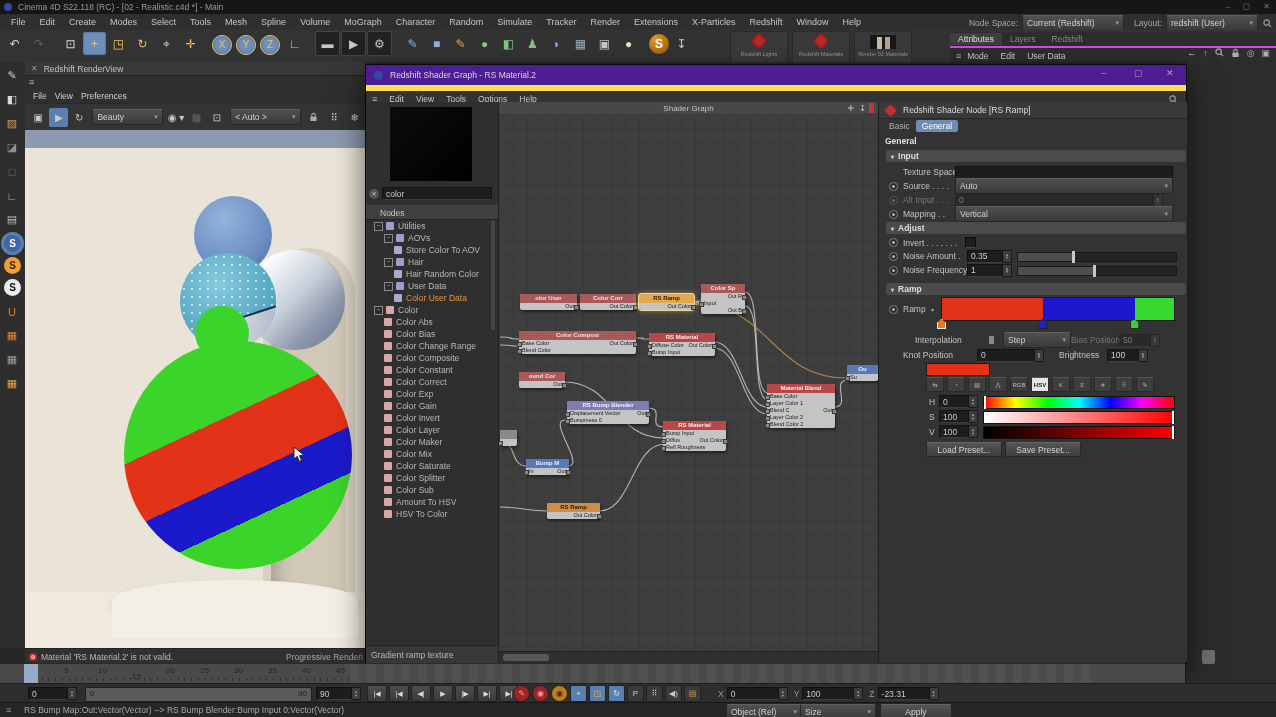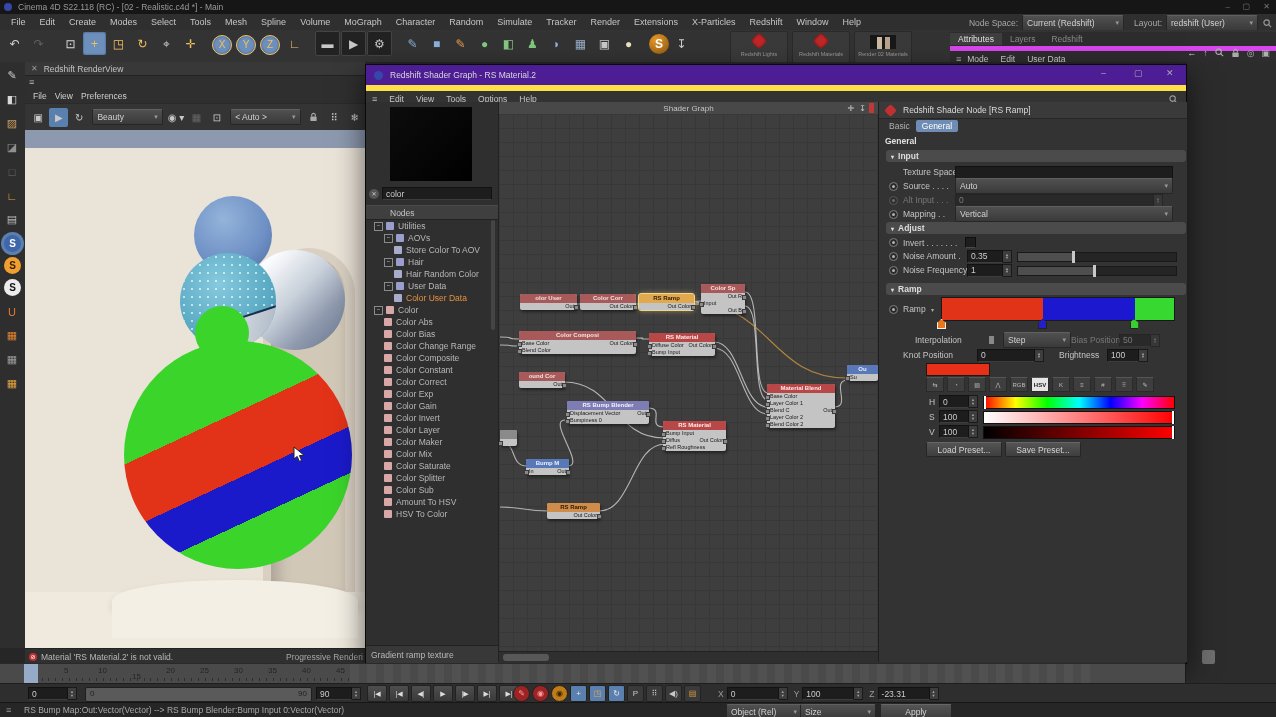--- a/index.html
+++ b/index.html
@@ -191,21 +191,21 @@
           <div style="width: 26px; height: 14px; margin: 3px auto 0px; background: rgb(24, 24, 24); display: flex; justify-content: center; gap: 3px;">
             <div style="width: 5px; height: 12px; margin-top: 2px; background: rgb(205, 185, 162);"></div>
             <div style="width: 5px; height: 12px; margin-top: 2px; background: rgb(184, 164, 142);"></div>
           </div>
           <div style="font-size: 5.5px; color: rgb(154, 154, 154); margin-top: 2px; overflow: hidden; white-space: nowrap;">Render 02 Materials</div>
         </div>
       </div>
   </div>
 
   <div class="abs" style="left:950px;top:32px;width:326px;height:30px;background:#2d2d2d">
-    <div id="rdock-tabs" class="row" style="height:14px;border-bottom:5px solid #d946ef">
+    <div id="rdock-tabs" class="row" style="height:14px;border-bottom:2px solid #d946ef">
         <span class="lbl" style="padding: 1px 8px; color: rgb(224, 224, 224); background: rgb(63, 63, 63);">Attributes</span>
         <span class="lbl" style="padding: 1px 8px; color: rgb(138, 138, 138); background: transparent;">Layers</span>
         <span class="lbl" style="padding: 1px 8px; color: rgb(138, 138, 138); background: transparent;">Redshift</span>
       </div>
     <div class="row" style="height:15px">
       <span style="margin:0 6px;color:#bbb">≡</span>
       <span id="rdock-menu" class="row">
           <span class="lbl" style="margin-right: 12px; color: rgb(208, 208, 208);">Mode</span>
           <span class="lbl" style="margin-right: 12px; color: rgb(208, 208, 208);">Edit</span>
           <span class="lbl" style="margin-right: 12px; color: rgb(208, 208, 208);">User Data</span>
@@ -380,21 +380,21 @@
         </span>
     </div>
 
     <div class="abs" style="left:0;top:37px;width:132px;height:560px;background:#2f2f2f;border-right:1px solid #222">
       <div class="abs" style="left:24px;top:5px;width:82px;height:74px;background:linear-gradient(135deg,#0c0c0c,#000)"></div>
       <div class="row abs" style="left:3px;top:85px;width:126px">
         <span style="width:10px;height:10px;border-radius:50%;background:#555;color:#ccc;font-size:6px;line-height:10px;text-align:center;flex:0 0 auto">✕</span>
         <input class="fld" style="width: 110px; margin-left: 3px;" value="color">
       </div>
       <div class="row" style="position:absolute;left:0;top:103px;width:132px;height:13px;background:#3f3f3f;border-top:1px solid #4a4a4a;border-bottom:1px solid #222">
-        <span class="lbl" style="margin-left:24px">Nodes</span>
+        <span class="lbl" style="margin-left:14px">Nodes</span>
       </div>
       <div id="sg-tree" class="abs" style="left:4px;top:118px;width:122px">
           <div class="trow">
             <span style="width: 4px; flex: 0 0 auto;"></span>
             <span class="exp">−</span>
             <span class="tsw" style="background: rgb(154, 158, 204);"></span>
             <span>Utilities</span>
           </div>
           <div class="trow">
             <span style="width: 14px; flex: 0 0 auto;"></span>

